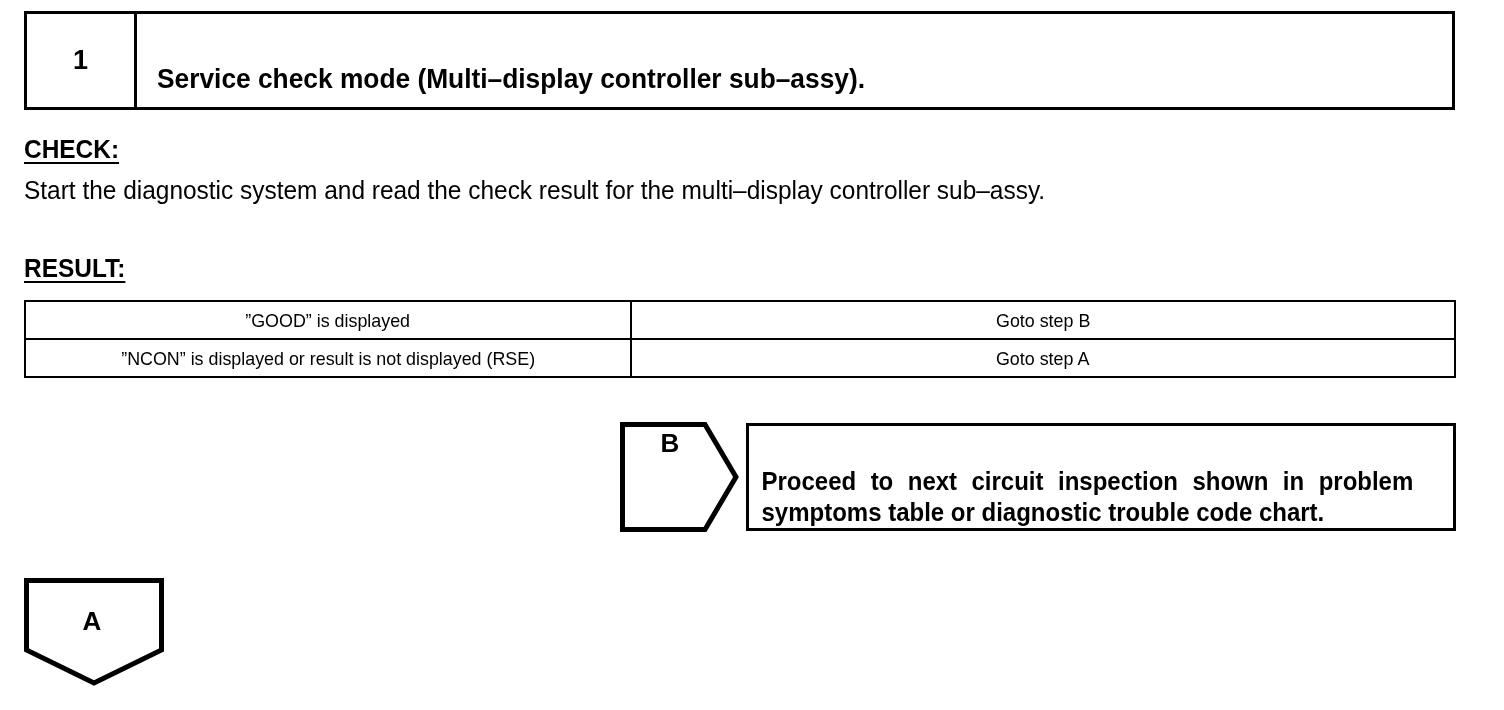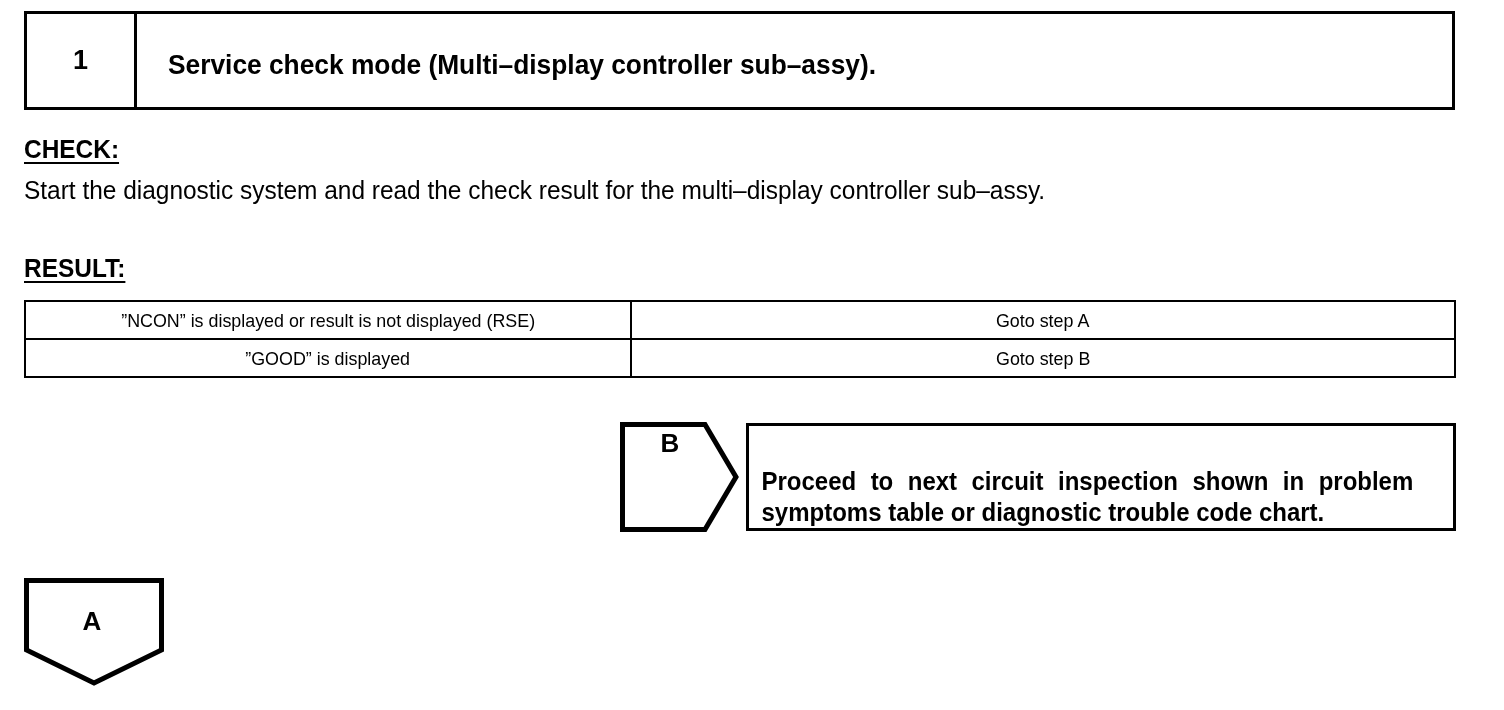--- a/index.html
+++ b/index.html
@@ -39,22 +39,22 @@
   }
   #step-number-cell .num {
     font-size: 27px;
     font-weight: bold;
     letter-spacing: 0;
     line-height: 1;
   }
   #step-title-cell {
     flex: 1 1 auto;
     display: flex;
-    align-items: flex-start;
-    padding-left: 31px;
+    align-items: center;
+    padding-left: 20px;
     box-sizing: border-box;
     margin-top: 36px;
   }
   #step-title-cell .title {
     font-size: 28px;
     font-weight: bold;
     line-height: 1.05;
     transform: scaleX(0.94);
     transform-origin: left center;
     white-space: nowrap;
@@ -198,32 +198,32 @@
 
 <div class="section-label" id="check-label">CHECK:</div>
 <div class="body-text" id="check-text">Start the diagnostic system and read the check result for the multi–display controller sub–assy.</div>
 
 <div class="section-label" id="result-label">RESULT:</div>
 
 <table id="result-table">
   <tbody>
     <tr>
       <td class="cond">
-        <span class="cell-inner">”NCON” is displayed or result is not displayed (RSE)</span>
+        <span class="cell-inner">”GOOD” is displayed</span>
       </td>
       <td class="act">
-        <span class="cell-inner">Goto step A</span>
+        <span class="cell-inner">Goto step B</span>
       </td>
     </tr>
     <tr>
       <td class="cond">
-        <span class="cell-inner">”GOOD” is displayed</span>
+        <span class="cell-inner">”NCON” is displayed or result is not displayed (RSE)</span>
       </td>
       <td class="act">
-        <span class="cell-inner">Goto step B</span>
+        <span class="cell-inner">Goto step A</span>
       </td>
     </tr>
   </tbody>
 </table>
 
 <div id="flow-b-group">
   <div id="flow-b-tag">
     <svg width="119" height="110" viewBox="0 0 119 110">
       <polygon points="2.5,2.5 85,2.5 116,55 85,107.5 2.5,107.5" fill="#ffffff" stroke="#000000" stroke-width="5" stroke-linejoin="miter"></polygon>
     </svg>

